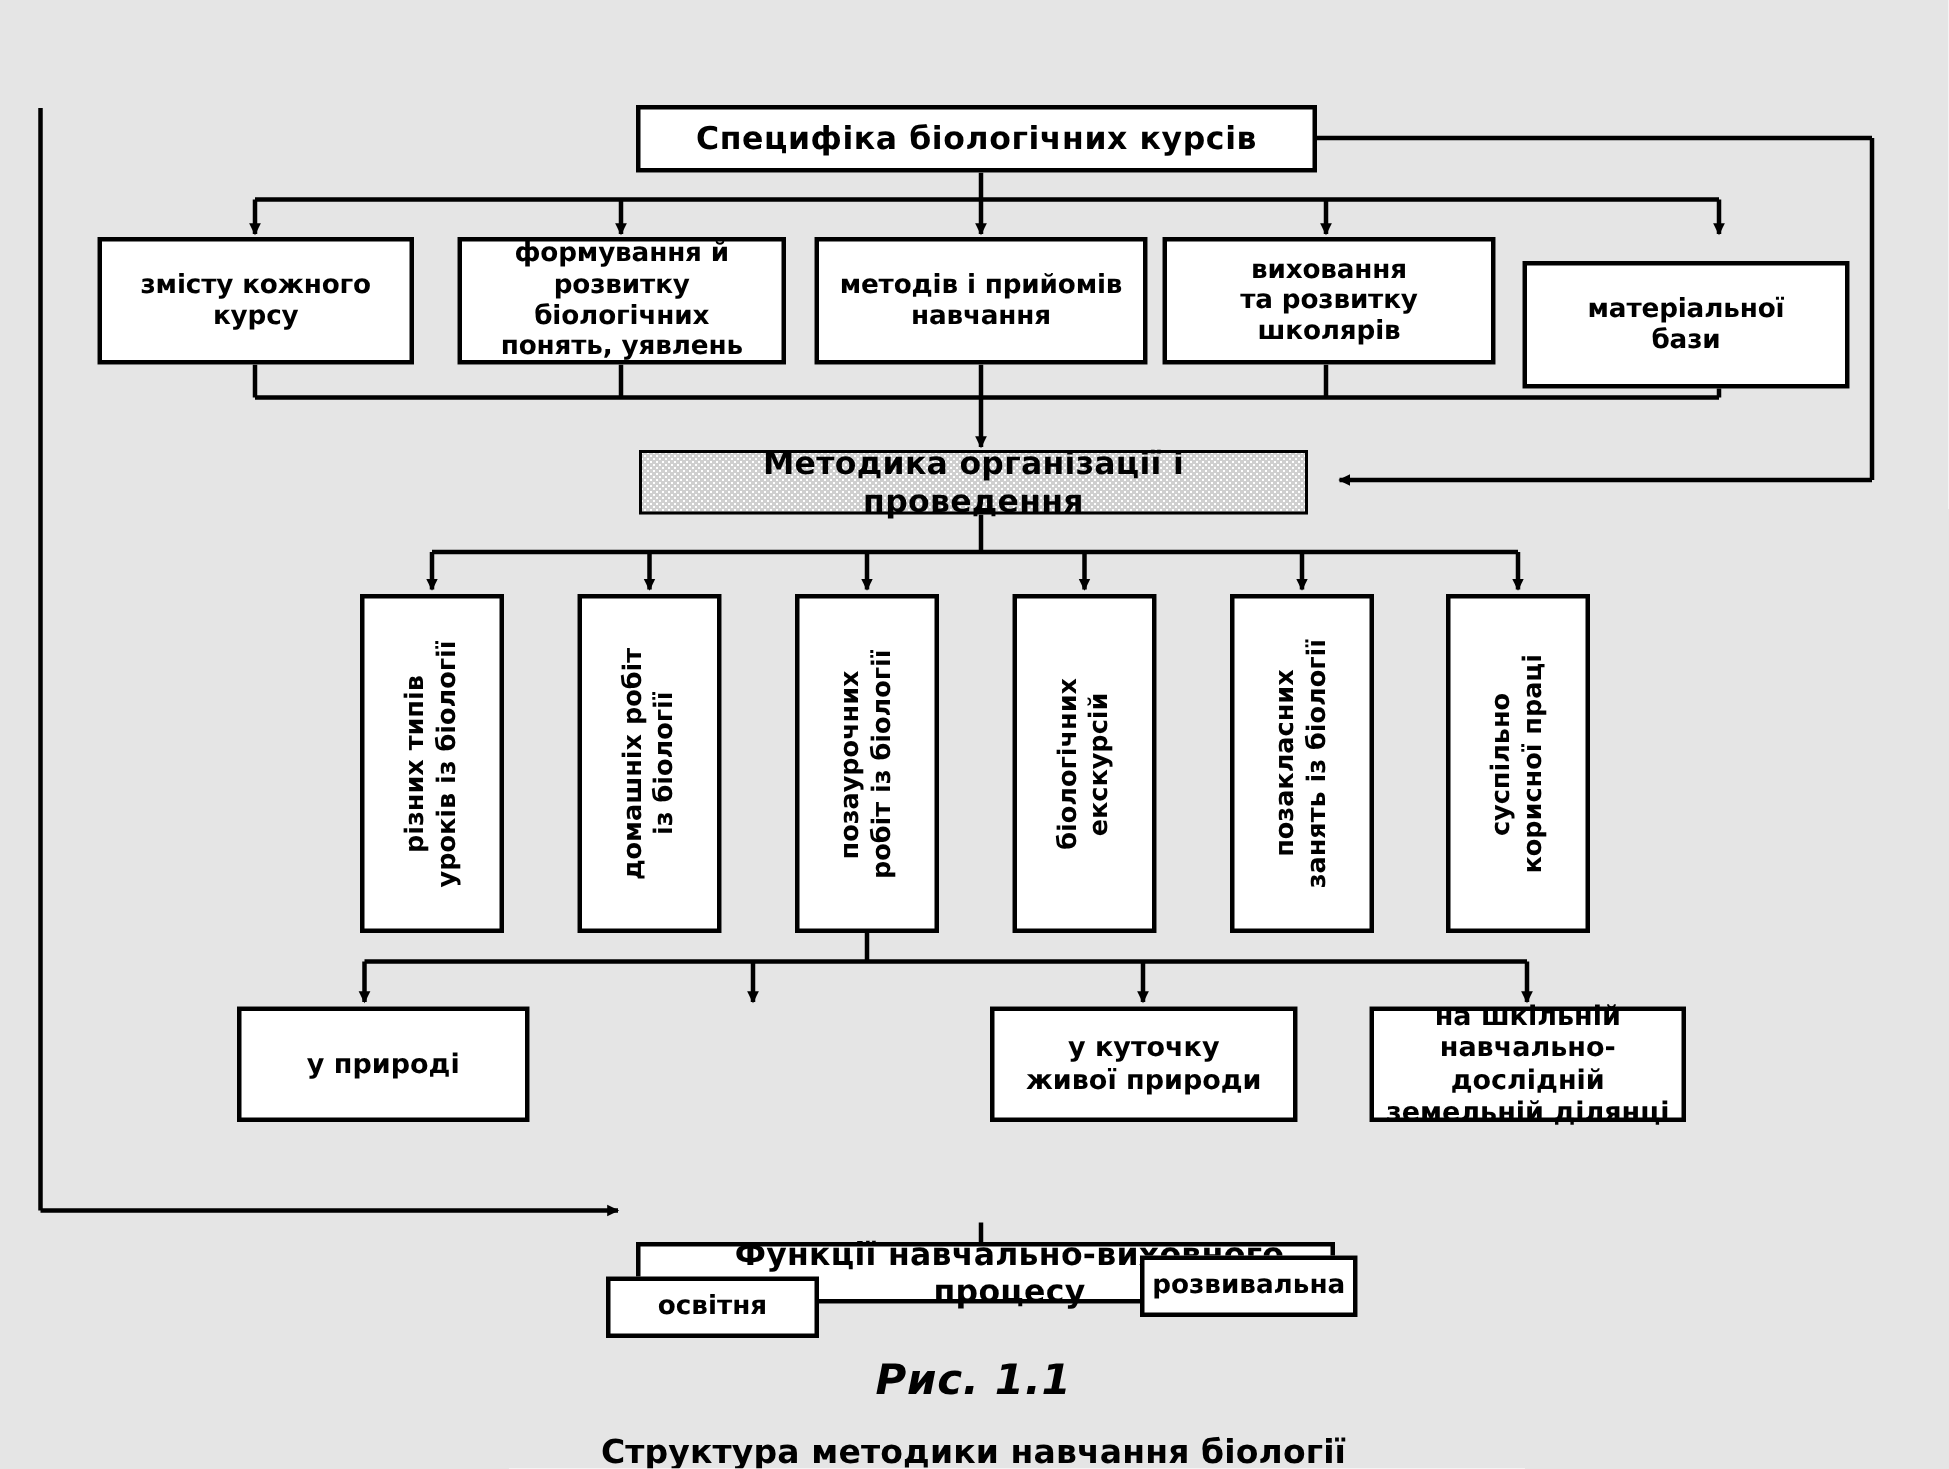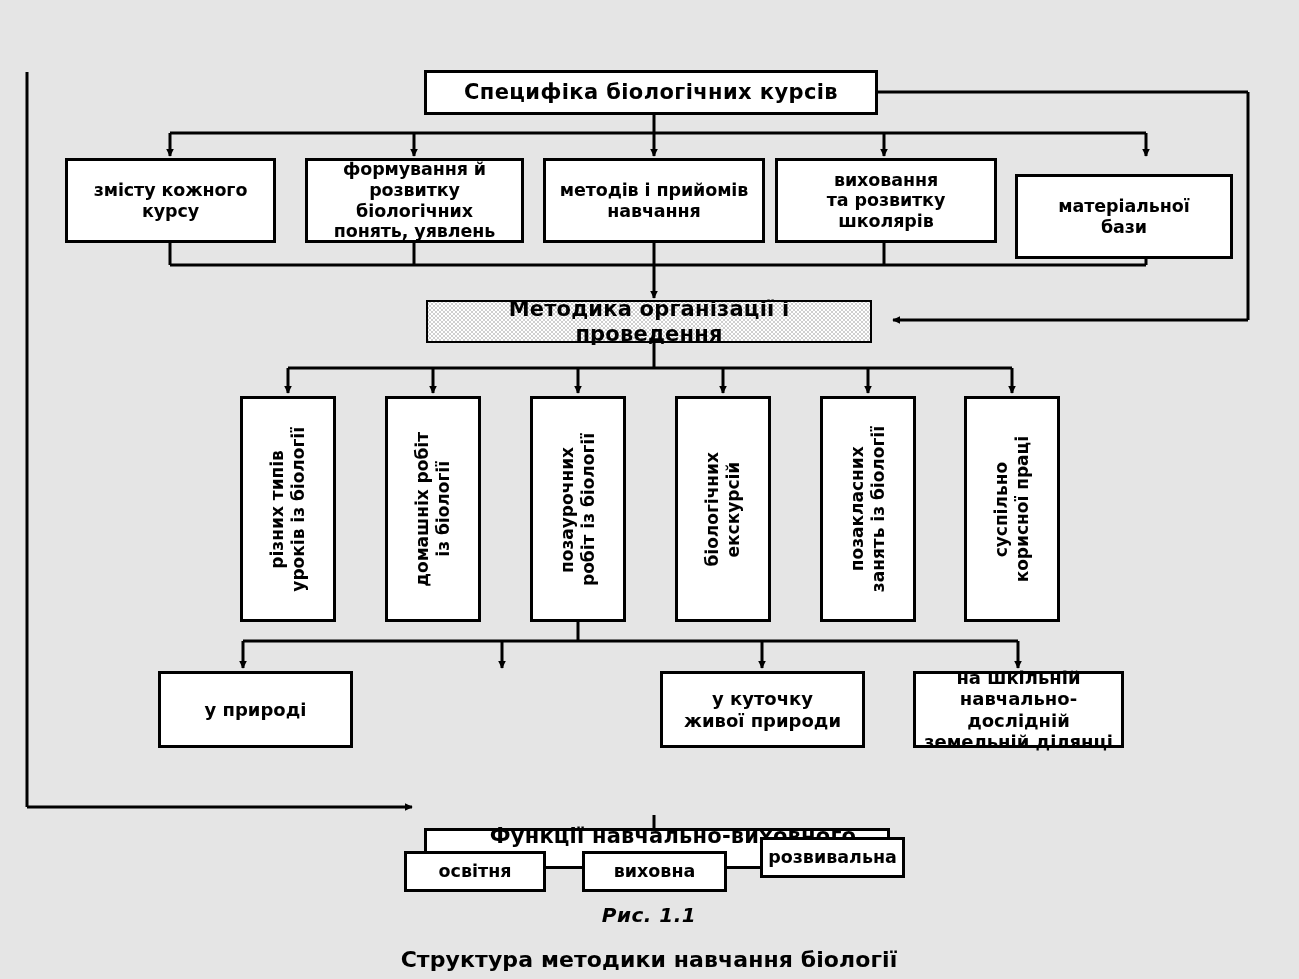--- a/index.html
+++ b/index.html
@@ -97,21 +97,21 @@
     font-weight: bold;
     justify-content: center;
   }
   .caption {
     position: absolute;
     text-align: center;
     z-index: 3;
   }
   .caption .fig {
     font-style: italic;
-    font-size: 20px;
+    font-size: 28px;
     font-weight: bold;
     letter-spacing: 0.5px;
   }
   .caption .sub {
     font-size: 22px;
     font-weight: bold;
     margin-top: 20px;
     letter-spacing: 0.1px;
   }
 </style>
@@ -243,23 +243,20 @@
 земельній ділянці</span>
   </div>
 
   <div class="node func-node" style="left:424px; top:828px; width:466px; height:41px;padding-left:32px;">
     <span class="txt">Функції навчально-виховного процесу</span>
   </div>
 
   <div class="node leaf" style="left:404px; top:851px; width:142px; height:41px;">
     <span class="txt">освітня</span>
   </div>
-  <div class="node leaf" style="left:582px; top:851px; width:145px; height:41px;">
-    <span class="txt">виховна</span>
-  </div>
   <div class="node leaf" style="left:760px; top:837px; width:145px; height:41px;">
     <span class="txt">розвивальна</span>
   </div>
 
   <div class="caption" style="left:249px; top:903px; width:800px;">
     <div class="fig">Рис. 1.1</div>
     <div class="sub">Структура методики навчання біології</div>
   </div>
 
 </div>

